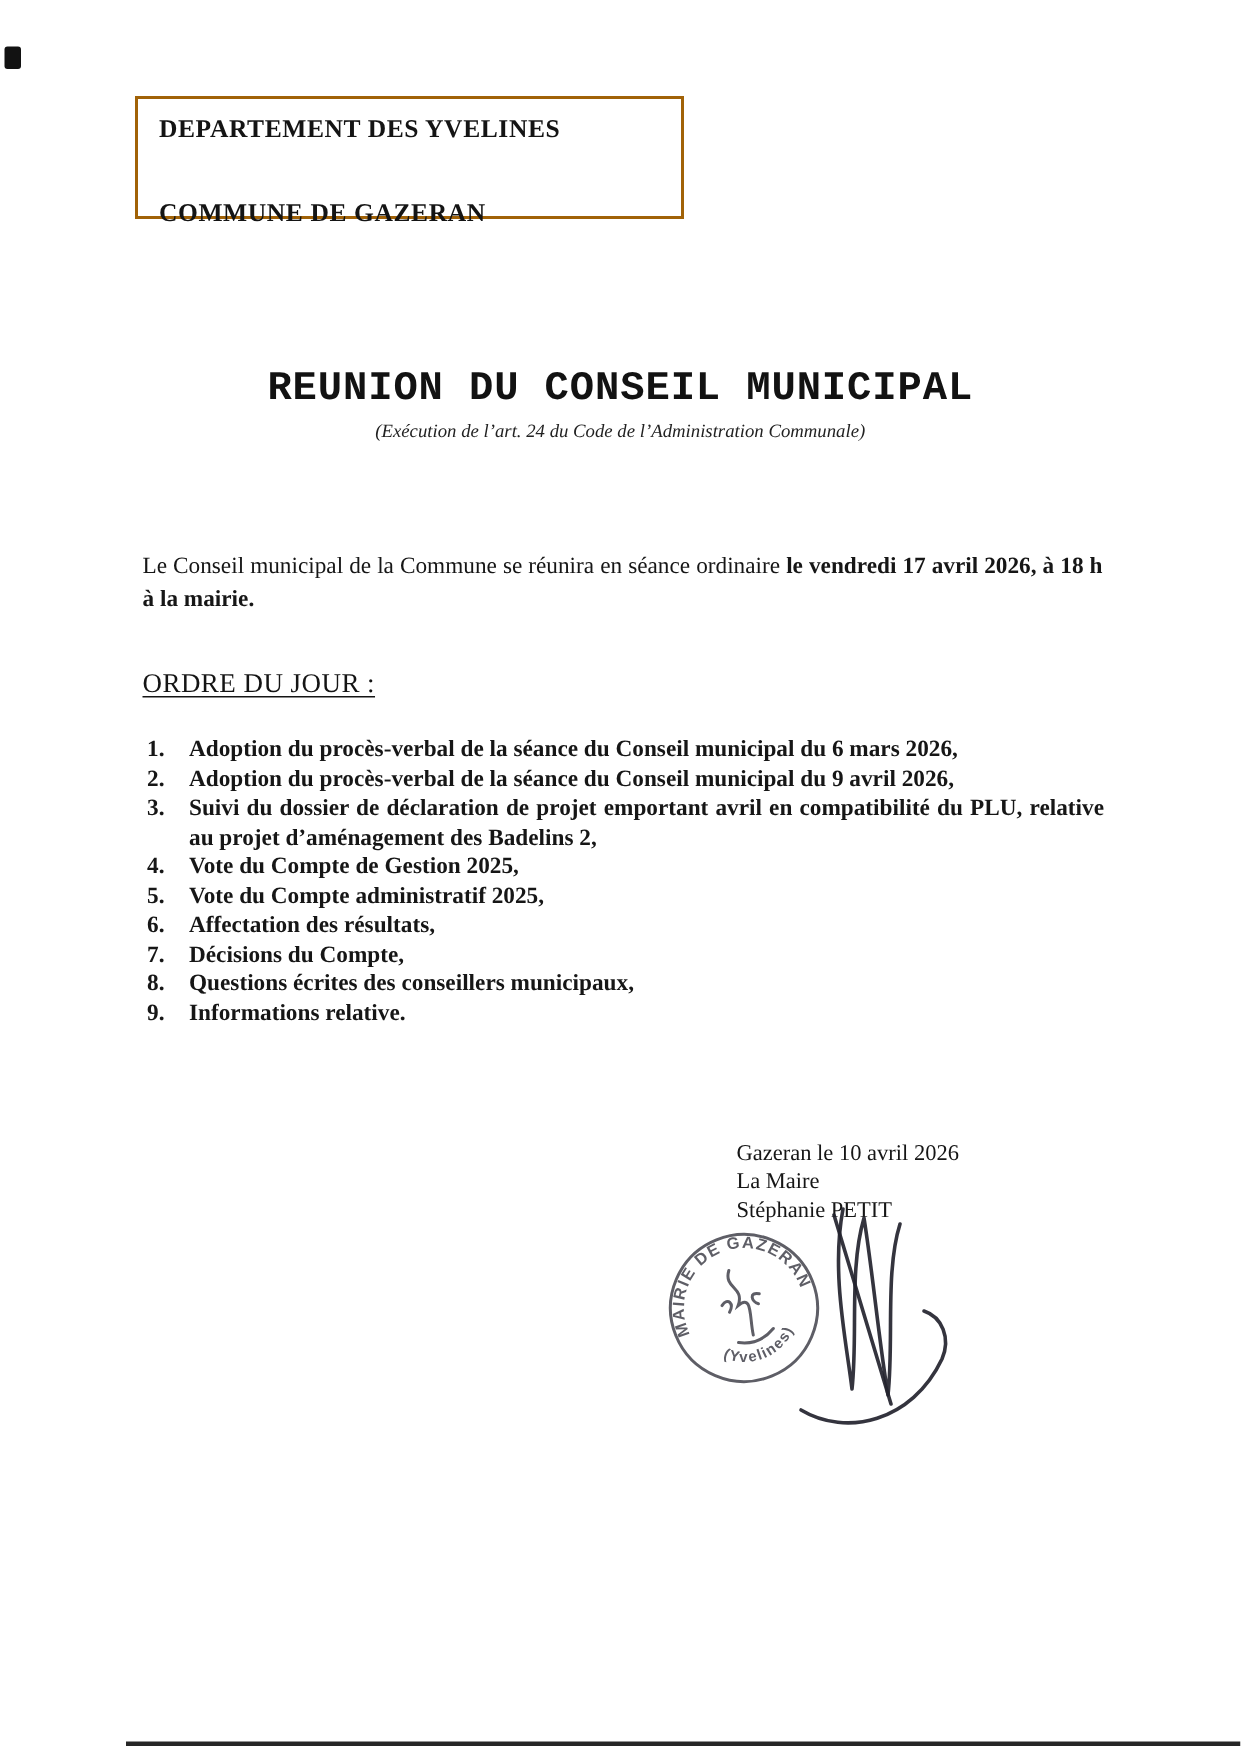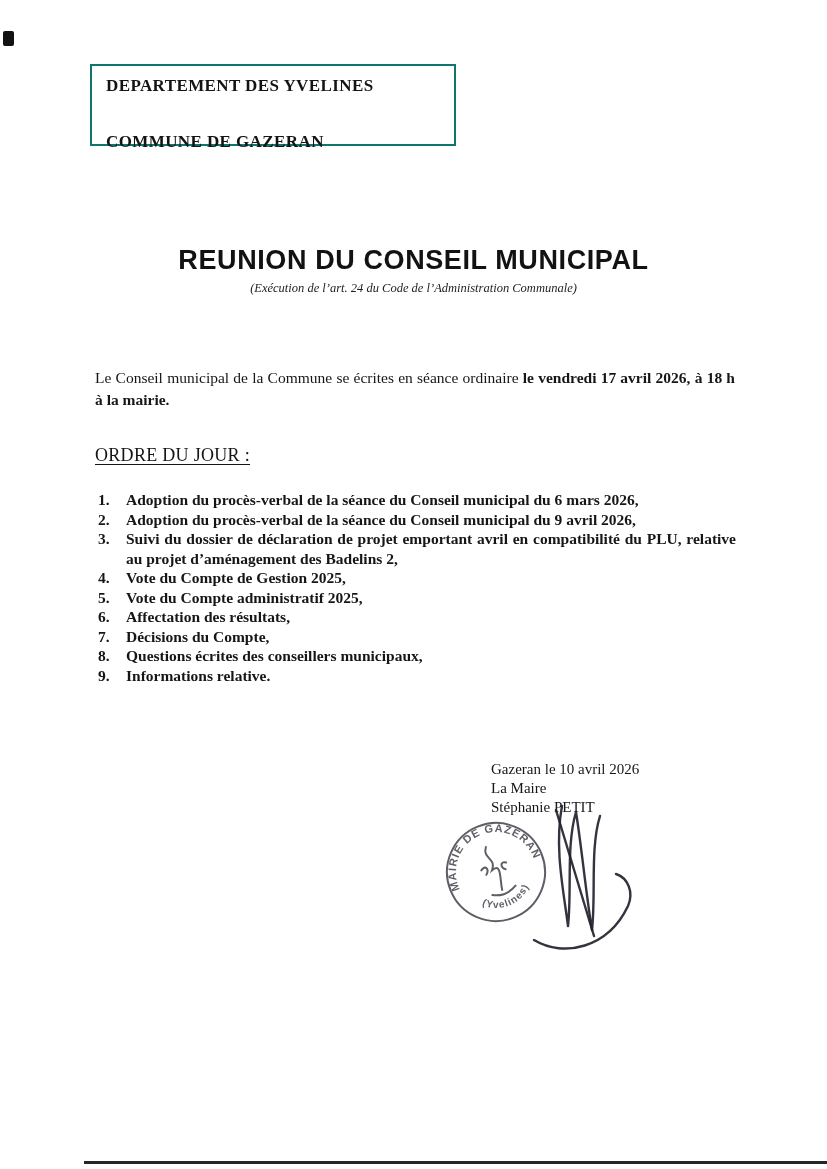--- a/index.html
+++ b/index.html
@@ -20,32 +20,32 @@
   }
   .scan-line-bottom {
     position: absolute; left: 84px; right: 0; bottom: 5px;
     height: 3px; background: #262626;
   }
 
   
   .header-box {
     position: absolute; left: 90px; top: 64px;
     width: 366px; height: 82px;
-    border: 2px solid #0f766e;
+    border: 2px solid #a16207;
     padding: 10px 14px;
   }
   .header-box .hline {
     font-weight: bold; font-size: 17px; letter-spacing: 0.4px; color: #141414;
   }
   .header-box .hline + .hline { margin-top: 36px; }
 
   
   .title-block { position: absolute; top: 245px; left: 0; width: 100%; text-align: center; }
   .doc-title {
-    font-family: Liberation Sans, sans-serif;
+    font-family: Liberation Mono, monospace;
     font-weight: 700; font-size: 27px; letter-spacing: 0.6px; color: #121212;
   }
   .doc-subtitle { font-size: 12.5px; margin-top: 5px; color: #222; font-style: italic; }
 
   
   .intro {
     position: absolute; left: 95px; top: 367px; width: 640px;
     font-size: 15.5px; line-height: 22px; text-align: justify; color: #161616;
   }
   .intro b { font-weight: 700; }
@@ -101,21 +101,21 @@
   <div class="header-box">
     <div class="hline">DEPARTEMENT DES YVELINES</div>
     <div class="hline">COMMUNE DE GAZERAN</div>
   </div>
 
   <div class="title-block">
     <div class="doc-title">REUNION DU CONSEIL MUNICIPAL</div>
     <div class="doc-subtitle">(Exécution de l’art. 24 du Code de l’Administration Communale)</div>
   </div>
 
-  <p class="intro"><span>Le Conseil municipal de la Commune se écrites en séance ordinaire </span><b>le vendredi 17 avril 2026, à 18 h à la mairie.</b></p>
+  <p class="intro"><span>Le Conseil municipal de la Commune se réunira en séance ordinaire </span><b>le vendredi 17 avril 2026, à 18 h à la mairie.</b></p>
 
   <h2 class="agenda-heading">ORDRE DU JOUR :</h2>
 
   <div class="agenda-list">
     <div class="agenda-item">
       <span class="num">1.</span>
       <span class="text">Adoption du procès-verbal de la séance du Conseil municipal du 6 mars 2026,</span>
     </div>
     <div class="agenda-item">
       <span class="num">2.</span>

